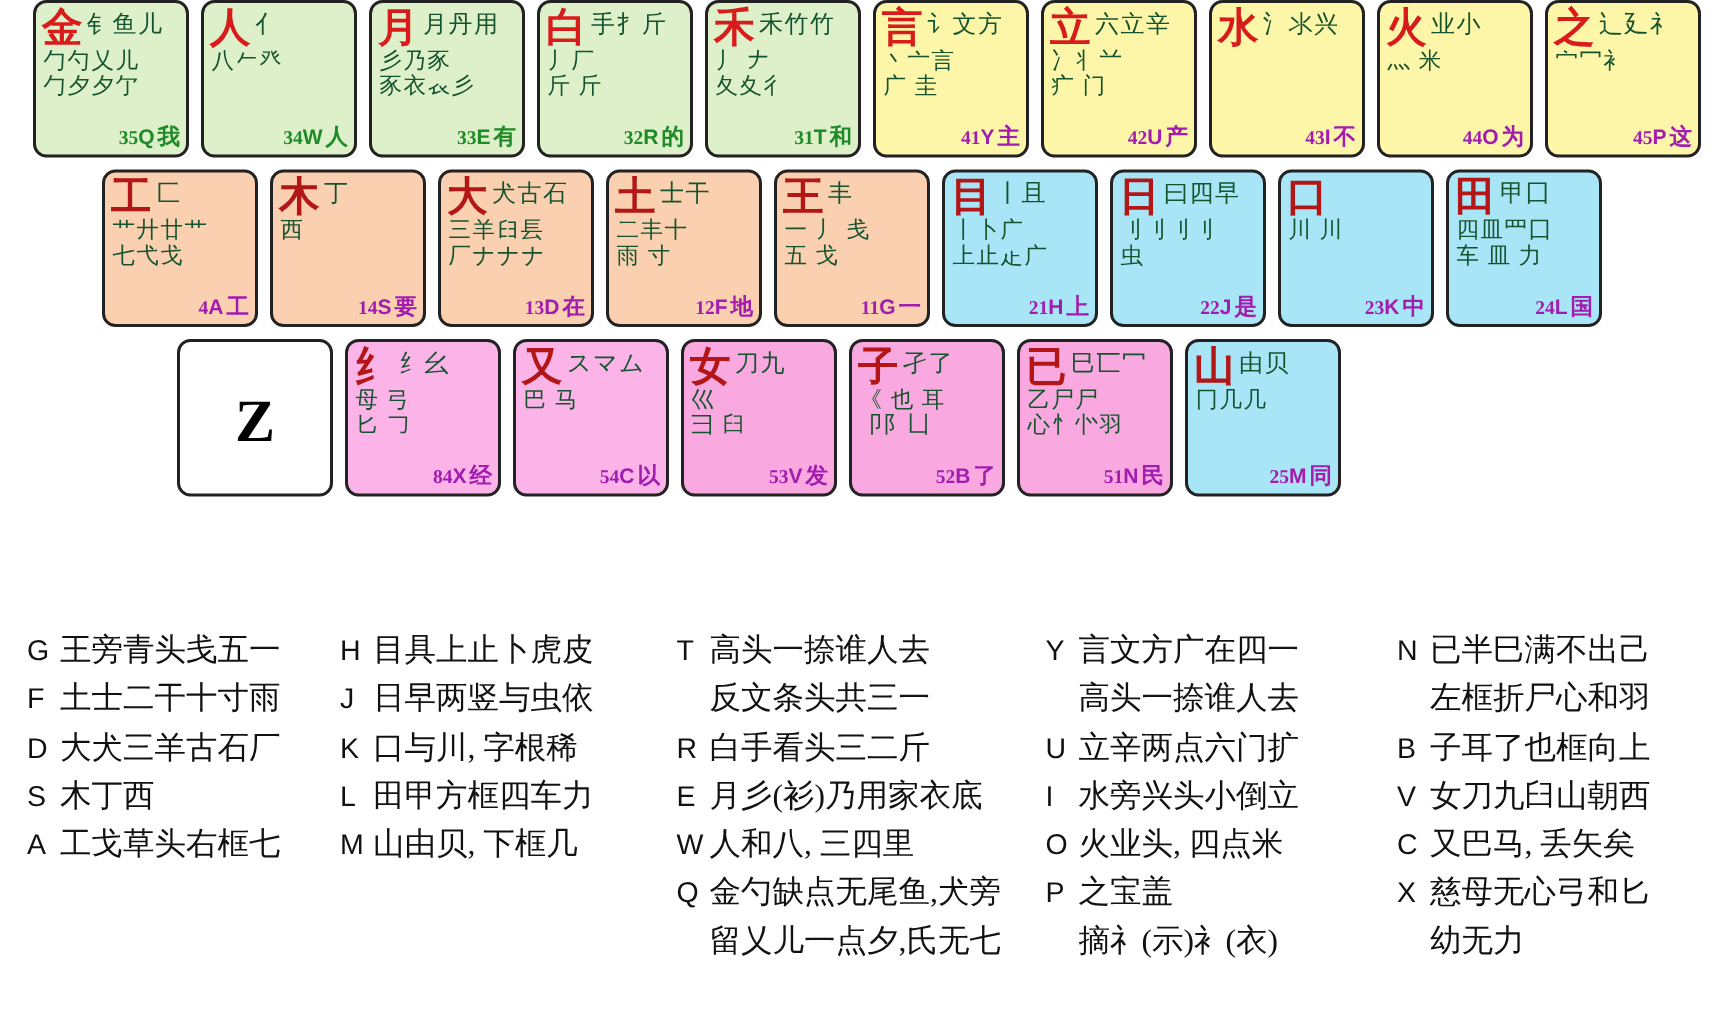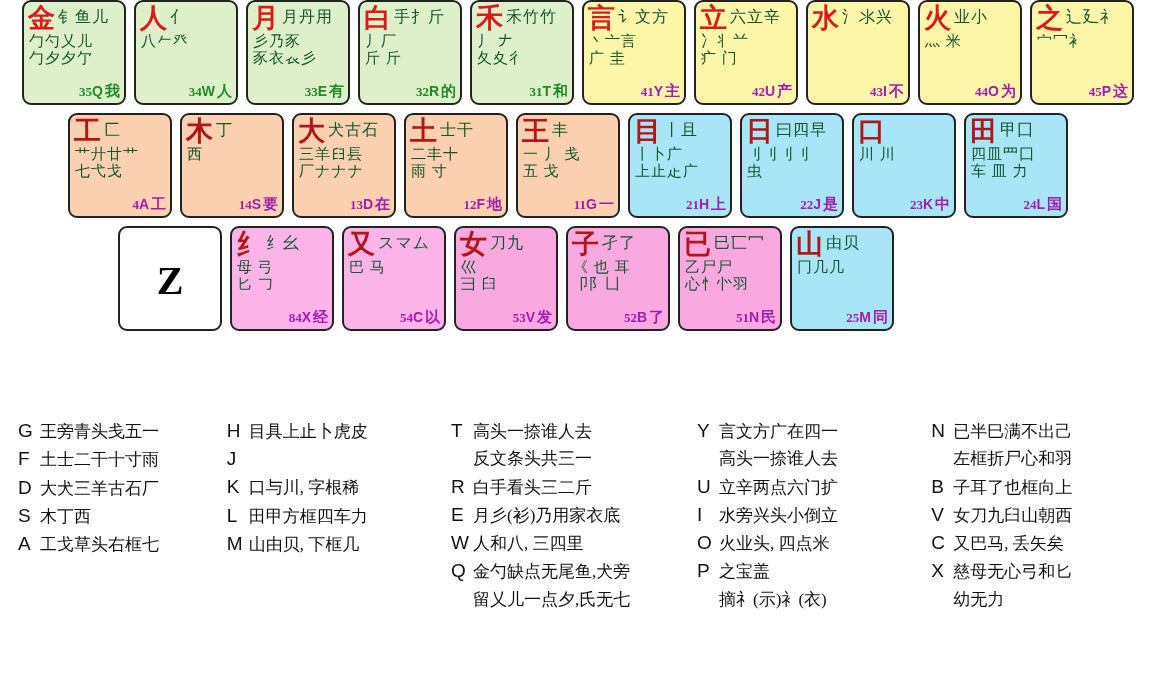--- a/index.html
+++ b/index.html
@@ -139,21 +139,21 @@
   }
   .mkey {
     width: 22px;
     flex: 0 0 22px;
     font-size: 19px;
     font-weight: normal;
     font-family: "Liberation Sans", sans-serif;
     color: #111;
   }
   .mtext {
-    font-size: 17px;
+    font-size: 21px;
     line-height: 1.25;
     color: #111;
     white-space: nowrap;
   }
   .mline.cont .mkey { visibility: hidden; }
 </style>
 </head>
 <body>
 
 <div id="keyboard">
@@ -461,20 +461,21 @@
         <div class="mtext">工戈草头右框七</div>
       </div>
     </div>
     <div class="mcol c2">
       <div class="mline">
         <div class="mkey">H</div>
         <div class="mtext">目具上止卜虎皮</div>
       </div>
       <div class="mline">
         <div class="mkey">J</div>
+        <div class="mtext">日早两竖与虫依</div>
       </div>
       <div class="mline">
         <div class="mkey">K</div>
         <div class="mtext">口与川, 字根稀</div>
       </div>
       <div class="mline">
         <div class="mkey">L</div>
         <div class="mtext">田甲方框四车力</div>
       </div>
       <div class="mline">

